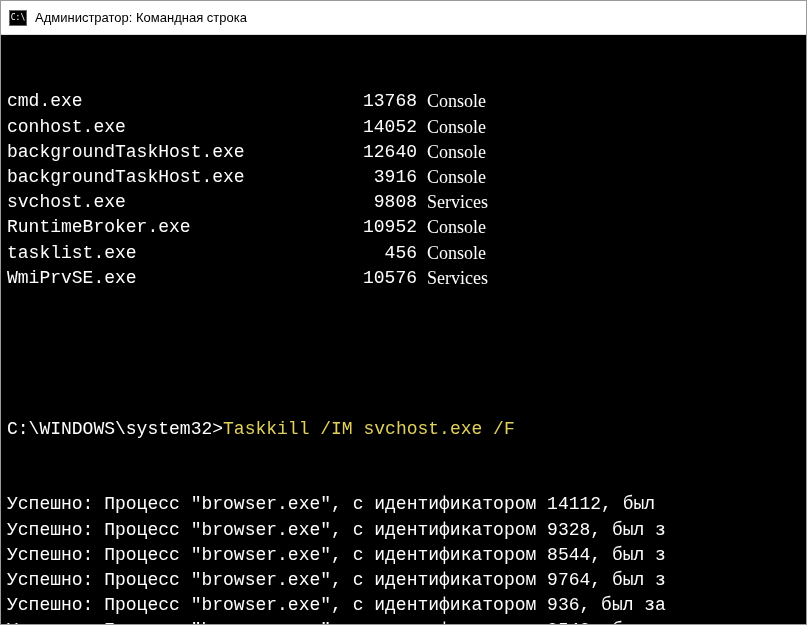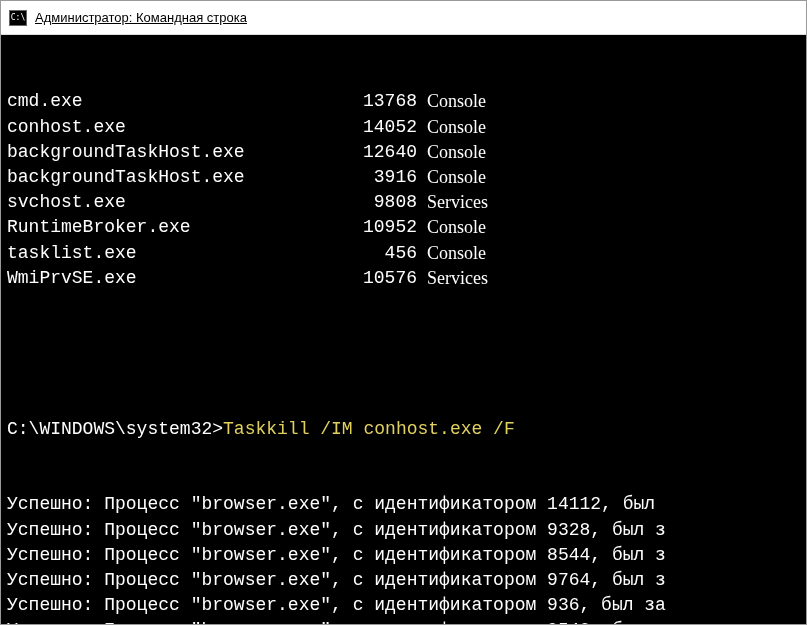--- a/index.html
+++ b/index.html
@@ -38,21 +38,20 @@
       font-family: monospace;
       display: flex;
       align-items: center;
       justify-content: center;
       margin-right: 8px;
       border: 1px solid #666;
     }
     .titlebar-text {
       font-size: 13px;
       color: #000;
-      text-decoration: underline;
     }
     .terminal {
       flex: 1;
       background: #000;
       color: #fff;
       font-family: 'Consolas', 'Courier New', monospace;
       font-size: 18px;
       padding: 4px 6px;
       overflow: hidden;
       white-space: pre;
@@ -98,18 +97,18 @@
 <body>
 
 <div class="window">
   <div class="titlebar">
     <div class="titlebar-icon">C:\</div>
     <div class="titlebar-text">Администратор: Командная строка</div>
   </div>
   <div class="terminal">
     <div id="process-list"><div class="proc-row"><span class="proc-name">cmd.exe</span><span class="proc-pid">13768</span><span class="proc-session">Console</span></div><div class="proc-row"><span class="proc-name">conhost.exe</span><span class="proc-pid">14052</span><span class="proc-session">Console</span></div><div class="proc-row"><span class="proc-name">backgroundTaskHost.exe</span><span class="proc-pid">12640</span><span class="proc-session">Console</span></div><div class="proc-row"><span class="proc-name">backgroundTaskHost.exe</span><span class="proc-pid">3916</span><span class="proc-session">Console</span></div><div class="proc-row"><span class="proc-name">svchost.exe</span><span class="proc-pid">9808</span><span class="proc-session">Services</span></div><div class="proc-row"><span class="proc-name">RuntimeBroker.exe</span><span class="proc-pid">10952</span><span class="proc-session">Console</span></div><div class="proc-row"><span class="proc-name">tasklist.exe</span><span class="proc-pid">456</span><span class="proc-session">Console</span></div><div class="proc-row"><span class="proc-name">WmiPrvSE.exe</span><span class="proc-pid">10576</span><span class="proc-session">Services</span></div></div>
     <div class="blank-line"></div>
-    <div class="prompt-line"><span class="prompt">C:\WINDOWS\system32&gt;</span><span class="command">Taskkill /IM conhost.exe /F</span></div>
+    <div class="prompt-line"><span class="prompt">C:\WINDOWS\system32&gt;</span><span class="command">Taskkill /IM svchost.exe /F</span></div>
     <div id="kill-output"><div class="output-line">Успешно: Процесс "browser.exe", с идентификатором 14112, был </div><div class="output-line">Успешно: Процесс "browser.exe", с идентификатором 9328, был з</div><div class="output-line">Успешно: Процесс "browser.exe", с идентификатором 8544, был з</div><div class="output-line">Успешно: Процесс "browser.exe", с идентификатором 9764, был з</div><div class="output-line">Успешно: Процесс "browser.exe", с идентификатором 936, был за</div><div class="output-line">Успешно: Процесс "browser.exe", с идентификатором 8548, был з</div></div>
     
     
   </div>
 </div>
 
 </body></html>

